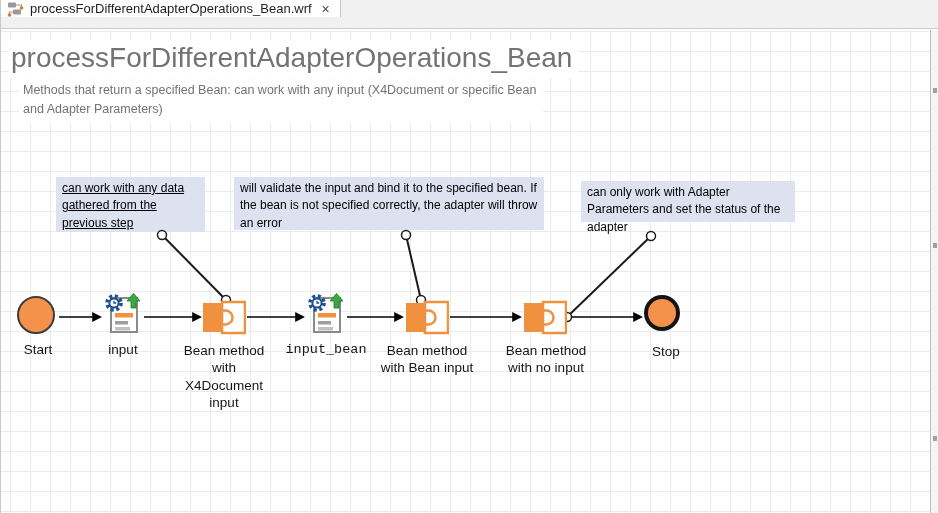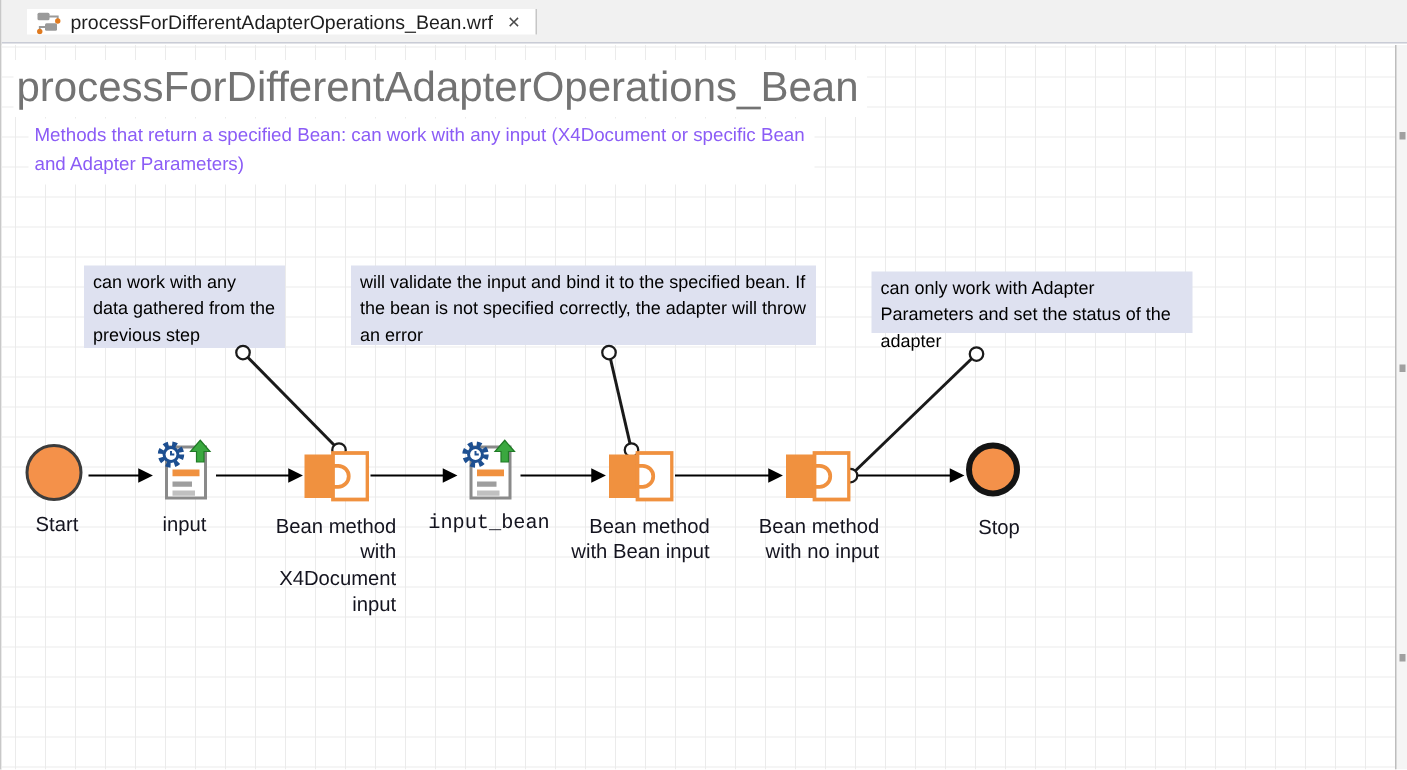--- a/index.html
+++ b/index.html
@@ -8,21 +8,21 @@
     font-family:"Liberation Sans", sans-serif;
     background:#ffffff;
     position:relative;
     border-left:1px solid #c8c8c8;
   }
   
   .tabbar {
     position:absolute; top:0; left:0; right:0; height:29px;
     background:#f1f1f1;
     border-bottom:1px solid #c9ccd6;
-    display:flex; align-items:center;padding-left:17px;
+    display:flex; align-items:flex-start;
   }
   .tab {
     display:flex; align-items:center; gap:6px;
     background:#ffffff;
     padding:0 10px 0 6px;
     border-right:1px solid #c6c6c6;
     cursor:default;
   }
   .tab-icon { width:17px; height:17px; display:inline-block; }
   .tab-label { font-size:13px; color:#1e1e1e; white-space:nowrap; }
@@ -38,52 +38,52 @@
     background-position:9px 1px;
   }
   .page-title {
     position:absolute; left:8px; top:10px;
     font-size:28px; font-weight:normal; color:#737373;
     background:#fff; padding:2px 6px 4px 2px;
     letter-spacing:0px; white-space:nowrap;
   }
   .subtitle {
     position:absolute; left:18px; top:49px; width:524px;
-    background:#fff; color:#8b5cf6;
+    background:#fff; color:#737373;
     font-size:12.5px; line-height:1.5;
     padding:2px 6px 4px 4px;
   }
   .note {
     position:absolute;
     background:#dee1f0;
     color:#000;
     font-size:12px; line-height:1.45;
     padding:3px 6px;
   }
-  .note1 { left:55px;  top:147px; width:134px; height:55px; }
+  .note1 { left:55px;  top:147px; width:149px; height:55px;text-decoration:underline; }
   .note2 { left:233px; top:147px; width:310px; height:53px; }
   .note3 { left:580px; top:151px; width:214px; height:41px; }
   .overlay {
     position:absolute; left:0; top:0; width:938px; height:483px;
     pointer-events:none;
   }
   .node-icon { position:absolute; }
   .circle-start {
     width:38px; height:38px; border-radius:50%;
     background:#f4914a; border:2px solid #3c3c3c;
   }
   .circle-stop {
     width:36px; height:36px; border-radius:50%;
     background:#f4914a; border:4px solid #141414;
   }
   .node-label {
     position:absolute;
     transform:translateX(-50%);
     font-size:13.5px; color:#14141f;
-    text-align:right; white-space:pre-line; line-height:1.28;
+    text-align:center; white-space:pre-line; line-height:1.28;
   }
   
   .vscroll {
     position:absolute; top:0; right:0; bottom:0; width:8px;
     background:#f5f5f5; border-left:1px solid #bdbdbd;
   }
   .vscroll .mark {
     position:absolute; left:2px; width:4px; height:5px; background:#a0a0a0;
   }
   .mark1 { top:12%; } .mark2 { top:44%; } .mark3 { top:84%; }

